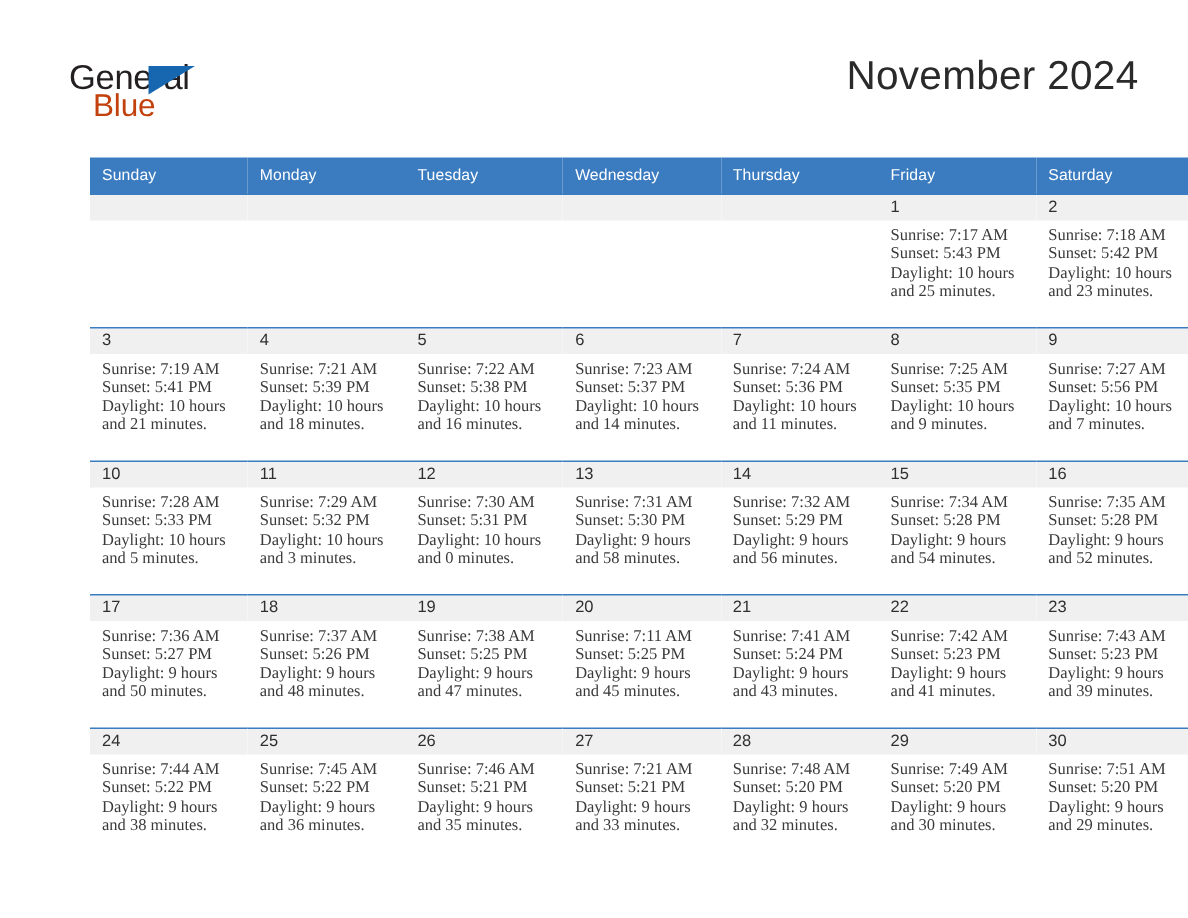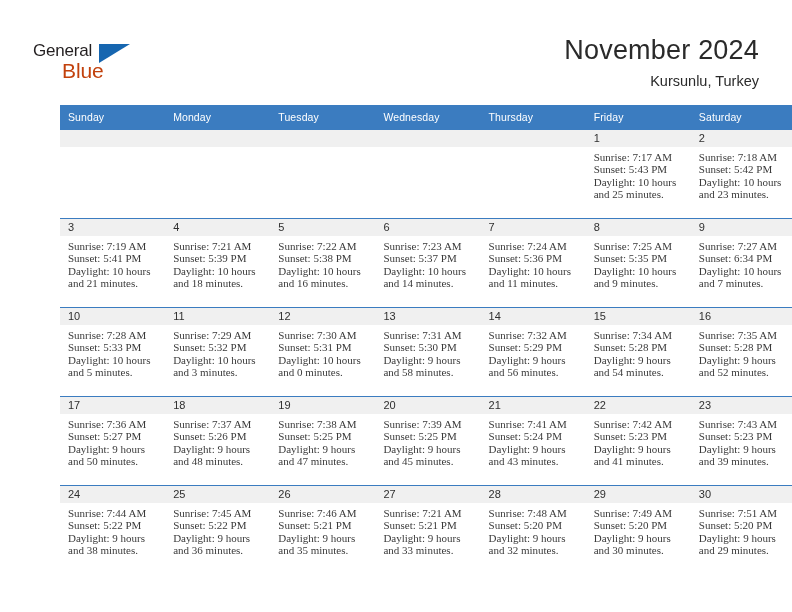--- a/index.html
+++ b/index.html
@@ -24,27 +24,27 @@
     height: 104px;
   }
   .logo {
     position: absolute;
     left: 33px;
     top: 40px;
     width: 120px;
     height: 48px;
   }
   .logo-general {
-    font-size: 17px;
+    font-size: 23px;
     color: #231f20;
     letter-spacing: -0.2px;
     line-height: 22px;
     display: block;
     position: absolute;
-    left: 0; top: 0;
+    left: 13px; top: 0;
   }
   .logo-tri {
     position: absolute;
     left: 66px;
     top: 4px;
     width: 0; height: 0;
     border-left: 31px solid #1666b0;
     border-bottom: 19px solid transparent;
   }
   .logo-blue {
@@ -137,21 +137,20 @@
   <div class="top-bar">
 
     <div class="logo">
       <span class="logo-general">General</span>
       <span class="logo-tri"></span>
       <span class="logo-blue">Blue</span>
     </div>
 
     <div class="title-block">
       <div class="cal-title">November 2024</div>
-      <div class="cal-sub">Kursunlu, Turkey</div>
     </div>
 
   </div>
 
   <div class="cal-wrap">
     <table class="cal">
       <thead>
         <tr>
           <th>Sunday</th>
           <th>Monday</th>
@@ -250,21 +249,21 @@
                 <div>Sunrise: 7:25 AM</div>
                 <div>Sunset: 5:35 PM</div>
                 <div>Daylight: 10 hours</div>
                 <div>and 9 minutes.</div>
               </div>
             </td>
             <td>
               <div class="daynum-band">9</div>
               <div class="cell-body">
                 <div>Sunrise: 7:27 AM</div>
-                <div>Sunset: 6:34 PM</div>
+                <div>Sunset: 5:56 PM</div>
                 <div>Daylight: 10 hours</div>
                 <div>and 7 minutes.</div>
               </div>
             </td>
           </tr>
           <tr class="week-row week-even">
             <td>
               <div class="daynum-band">10</div>
               <div class="cell-body">
                 <div>Sunrise: 7:28 AM</div>
@@ -352,21 +351,21 @@
               <div class="cell-body">
                 <div>Sunrise: 7:38 AM</div>
                 <div>Sunset: 5:25 PM</div>
                 <div>Daylight: 9 hours</div>
                 <div>and 47 minutes.</div>
               </div>
             </td>
             <td>
               <div class="daynum-band">20</div>
               <div class="cell-body">
-                <div>Sunrise: 7:39 AM</div>
+                <div>Sunrise: 7:11 AM</div>
                 <div>Sunset: 5:25 PM</div>
                 <div>Daylight: 9 hours</div>
                 <div>and 45 minutes.</div>
               </div>
             </td>
             <td>
               <div class="daynum-band">21</div>
               <div class="cell-body">
                 <div>Sunrise: 7:41 AM</div>
                 <div>Sunset: 5:24 PM</div>

